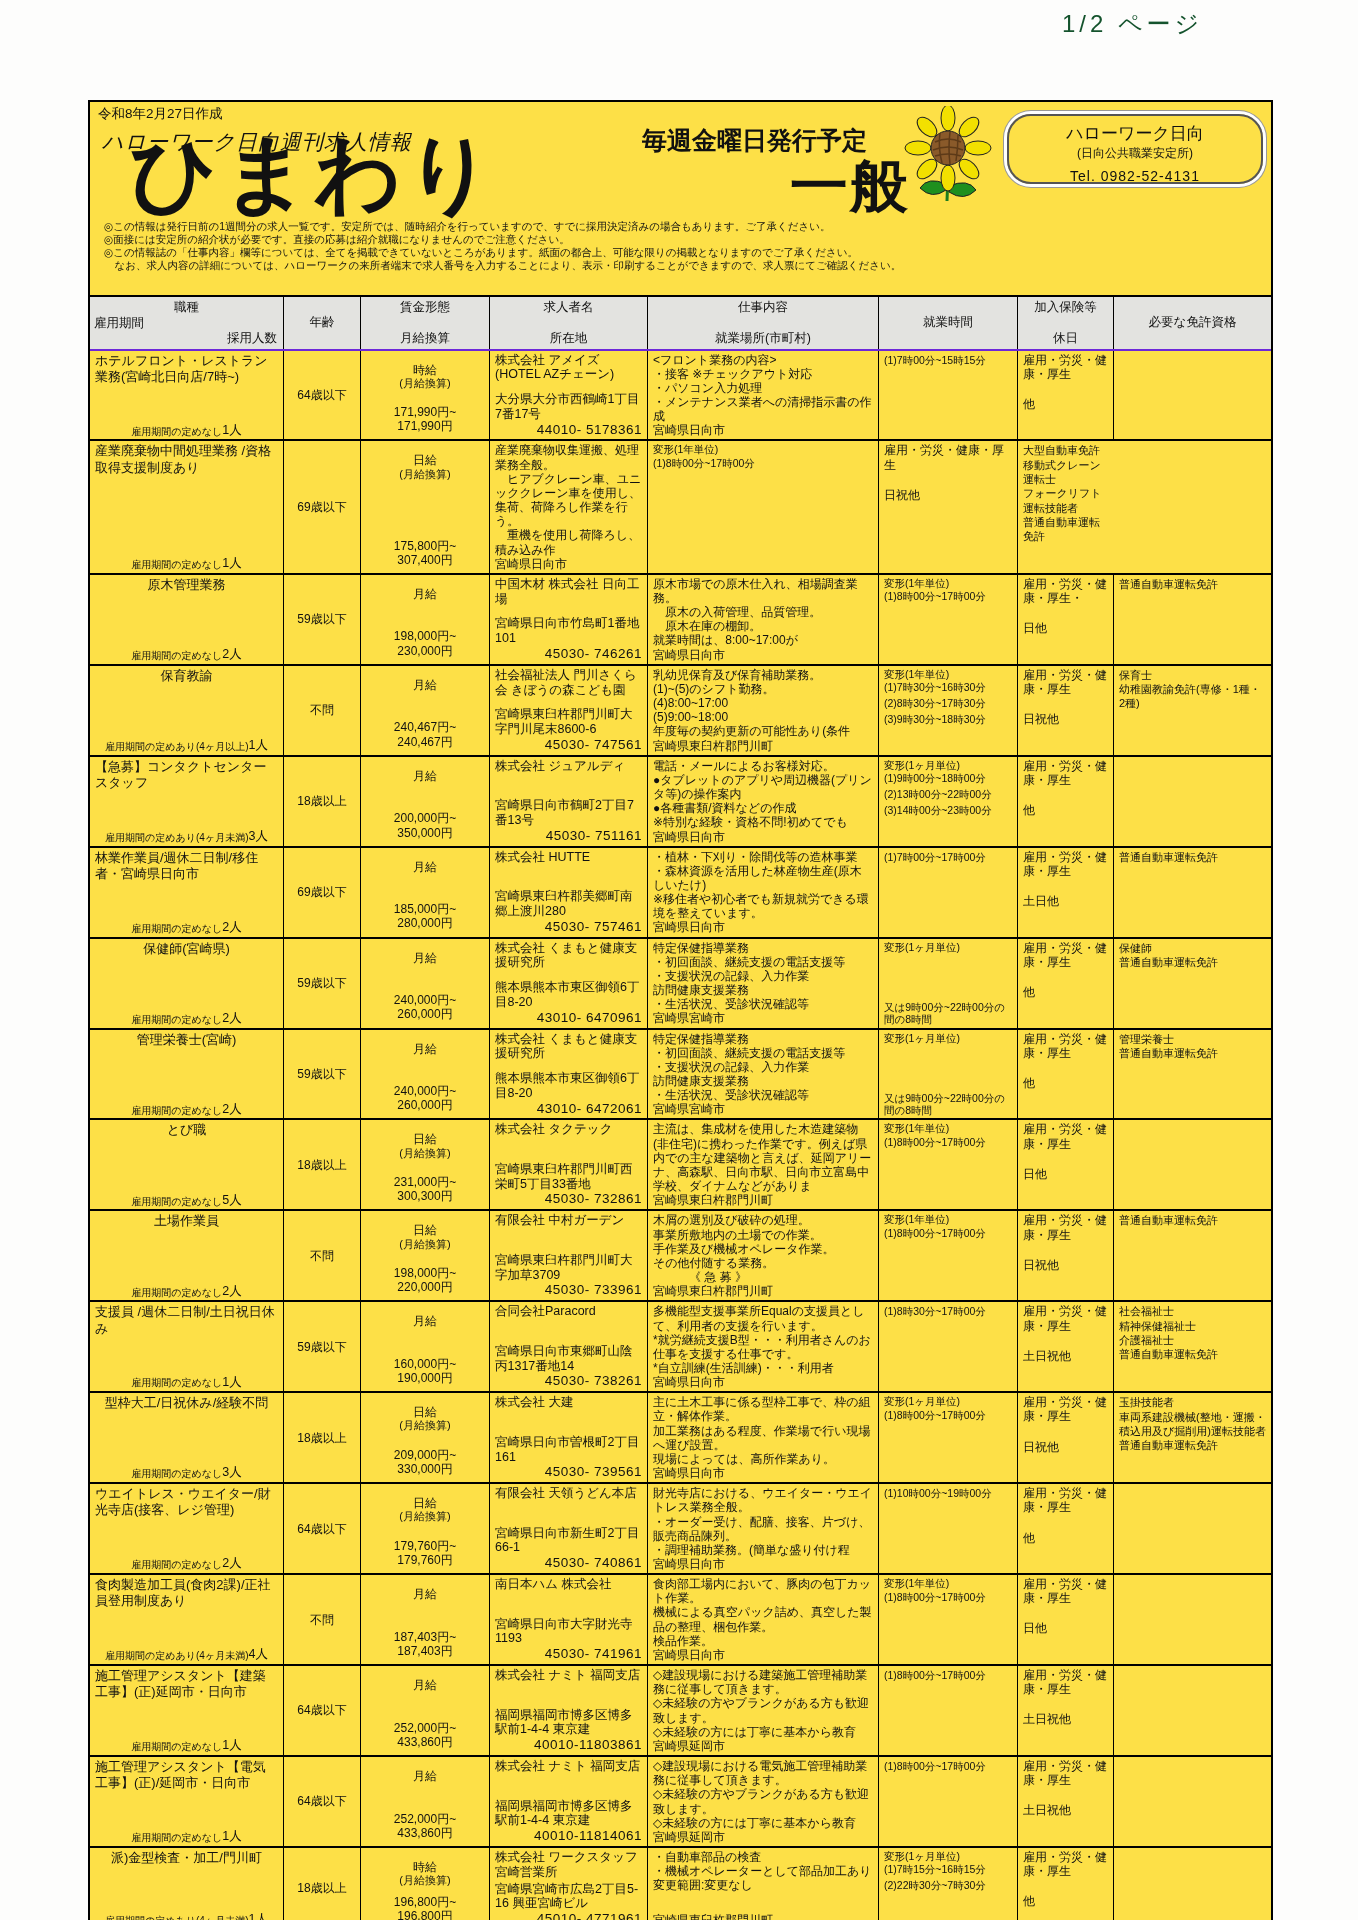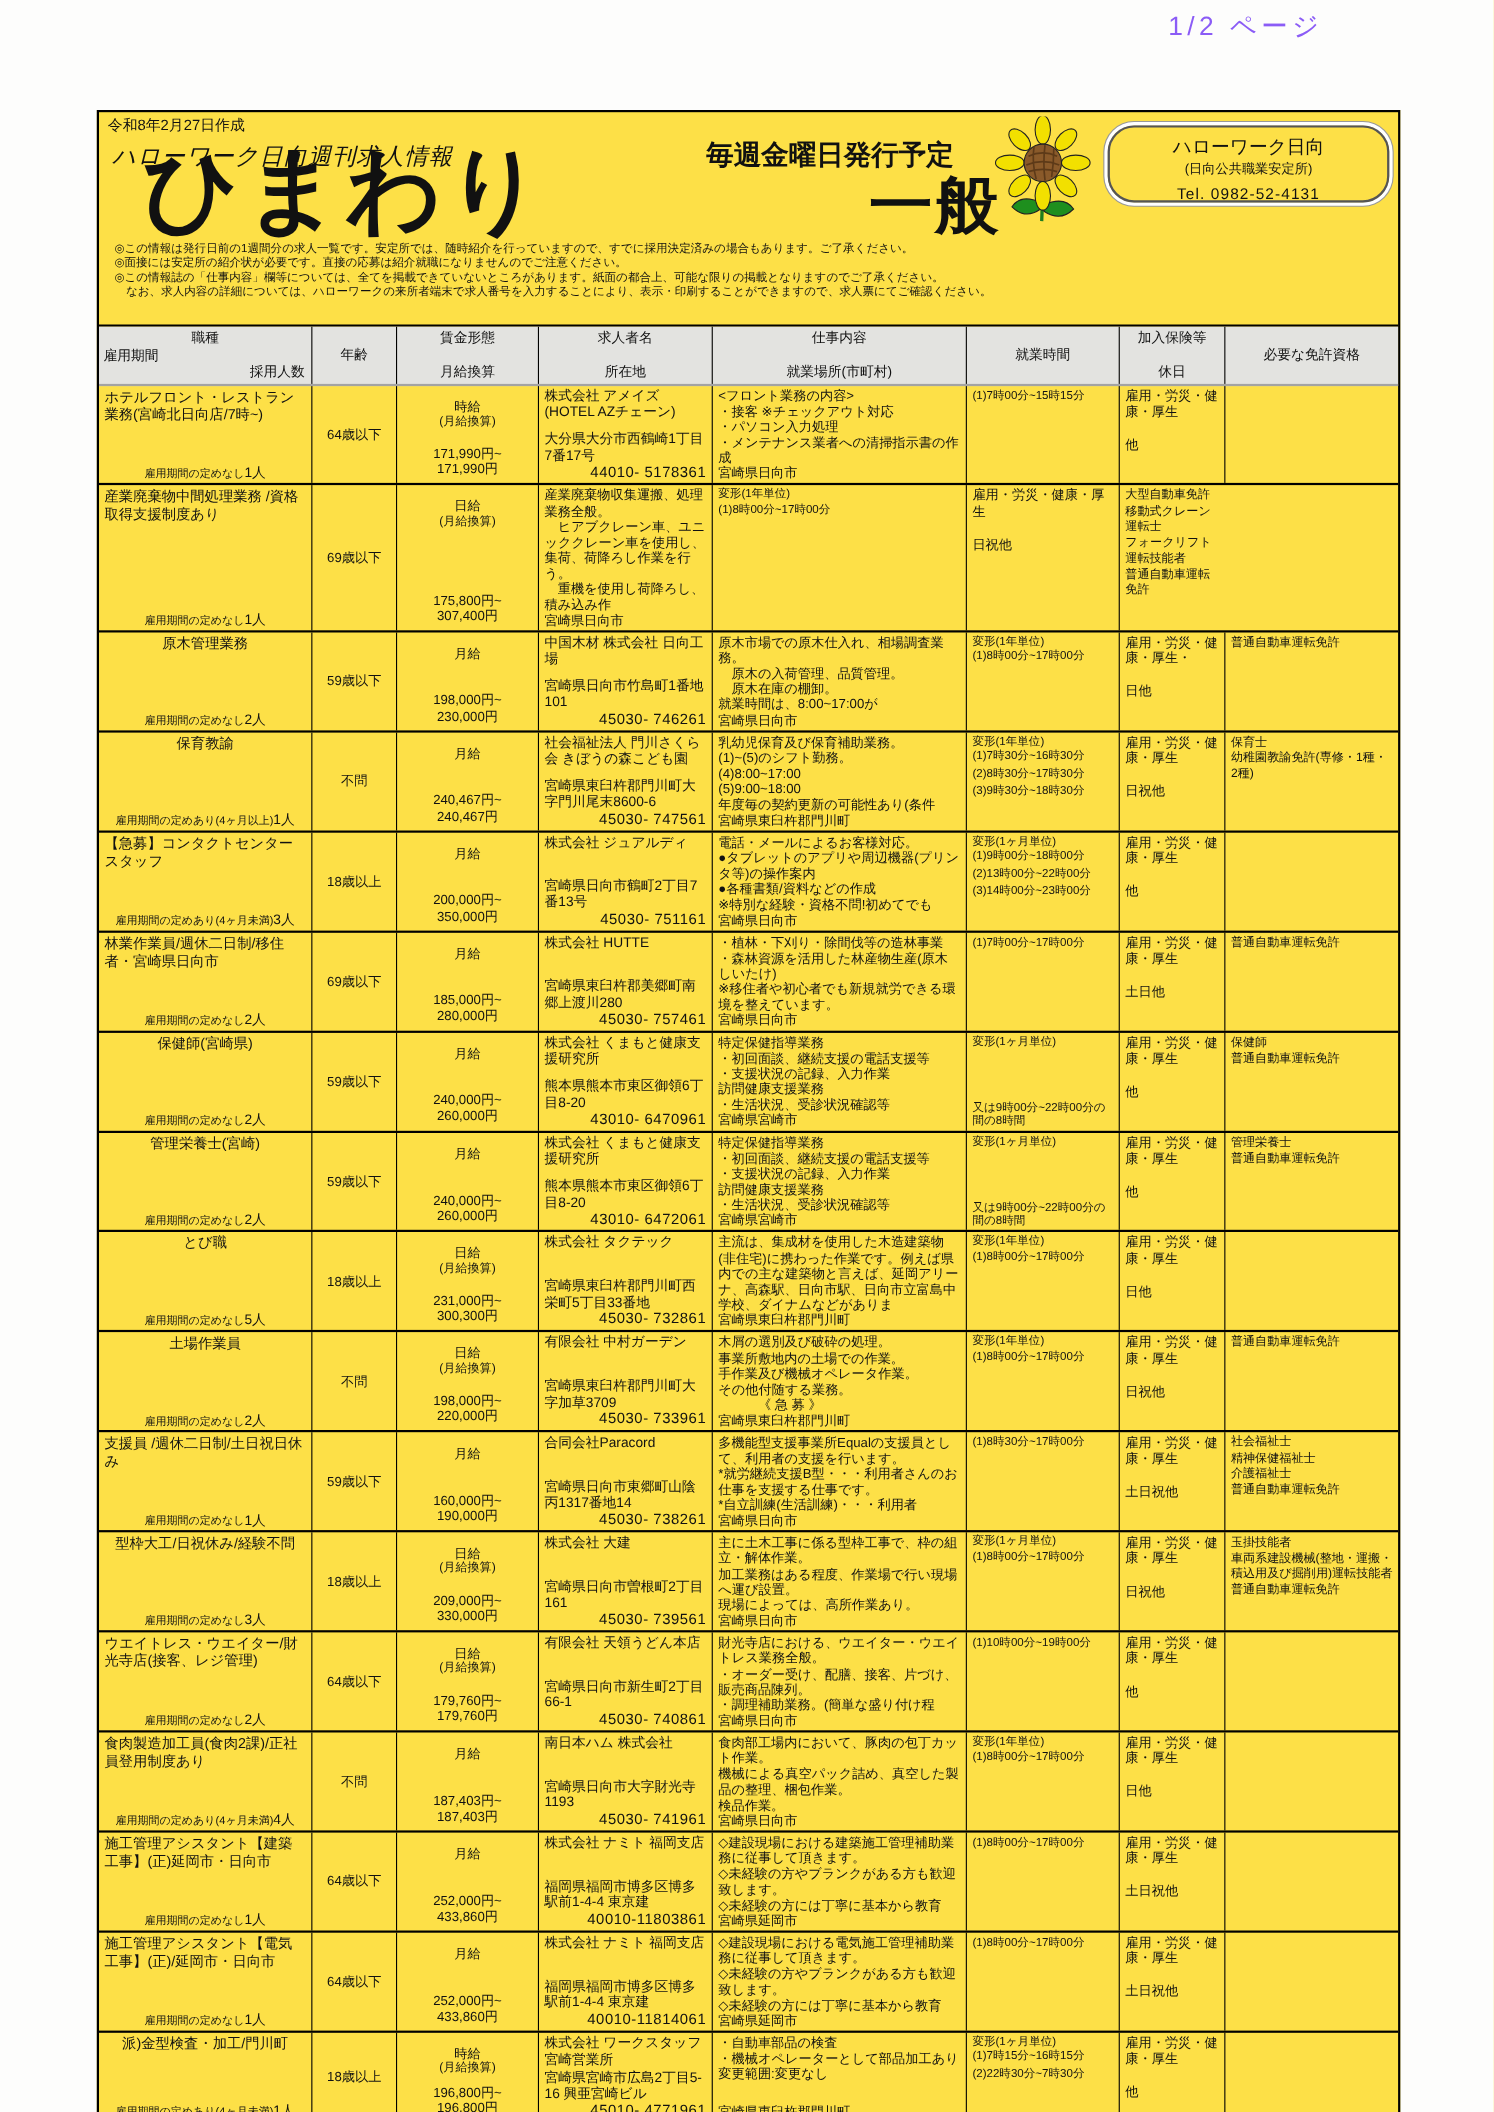--- a/index.html
+++ b/index.html
@@ -2,38 +2,38 @@
 <html lang="ja"><head>
 <meta charset="utf-8">
 <style>
   html,body{margin:0;padding:0;}
   body{
     width:1358px;height:1920px;position:relative;overflow:hidden;
     background:#fdfdfc;color:#111;
     font-family:"Liberation Sans","DejaVu Sans",sans-serif;
     -webkit-font-smoothing:antialiased;
   }
-  .page-number{position:absolute;top:8px;left:1062px;font-size:24px;letter-spacing:4px;color:#8b5cf6;}
+  .page-number{position:absolute;top:8px;left:1062px;font-size:24px;letter-spacing:4px;color:#14532d;}
   .doc{position:absolute;left:88px;top:100px;width:1185px;border:2.5px solid #000;background:#fde047;box-sizing:border-box;}
   .doc-header{position:relative;height:116px;}
   .creation-date{position:absolute;top:3px;left:8px;font-size:13.5px;}
   .newsletter-subtitle{position:absolute;top:26px;left:12px;font-size:21px;font-style:italic;letter-spacing:1px;}
   .newsletter-title{position:absolute;top:28px;left:40px;font-size:86px;line-height:1;font-weight:bold;letter-spacing:4px;}
   .issue-schedule{position:absolute;top:22px;left:552px;font-size:25px;font-weight:bold;}
   .category-label{position:absolute;top:46px;left:700px;font-size:58px;font-weight:bold;letter-spacing:2px;}
   .sunflower{position:absolute;top:4px;left:808px;width:100px;height:106px;}
   .office-box{position:absolute;top:12px;right:8px;width:256px;height:70px;border:2px solid #555;border-radius:24px;box-shadow:0 0 0 3px #fff,0 0 0 4px #999;padding:6px 10px;box-sizing:border-box;text-align:center;}
   .office-name{font-size:17px;}
   .office-subname{font-size:12px;}
   .office-tel{font-size:14px;margin-top:6px;letter-spacing:1px;}
   .notes{margin:2px 0 0 14px;font-size:10.5px;line-height:1.25;}
   .notes div{white-space:pre-wrap;}
   .jobtable{margin-top:22px;border-top:2.5px solid #000;}
   .thead,.row{display:grid;grid-template-columns:193px 77px 129px 158px 231px 139px 96px 158px;}
-  .thead{background:#e3e3e0;height:52px;border-bottom:2px solid #a3a3a3;}
+  .thead{background:#e3e3e0;height:52px;border-bottom:2px solid #6d28d9;}
   .thead>div{border-left:1px solid #000;position:relative;font-size:12.5px;box-sizing:border-box;}
   .thead>div:first-child{border-left:none;}
   .h-top{position:absolute;top:2px;width:100%;text-align:center;}
   .h-midleft{position:absolute;top:18px;left:4px;}
   .h-bottomright{position:absolute;bottom:2px;right:6px;}
   .h-bottom{position:absolute;bottom:2px;width:100%;text-align:center;}
   .h-center{position:absolute;top:0;bottom:0;left:0;right:0;display:flex;align-items:center;justify-content:center;}
   .row{border-bottom:2px solid #000;min-height:81px;}
   .row:last-child{border-bottom:none;}
   .cell{border-left:1px solid #000;box-sizing:border-box;padding:2px 5px;font-size:12px;line-height:1.18;overflow:hidden;display:flex;flex-direction:column;}

